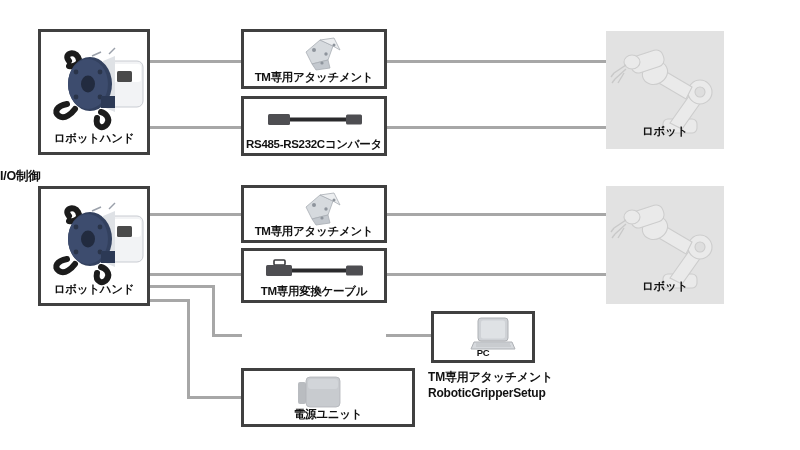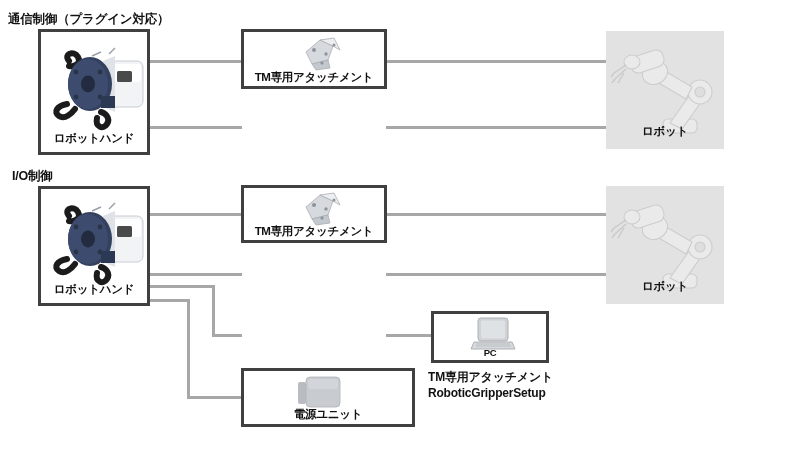--- a/index.html
+++ b/index.html
@@ -54,23 +54,22 @@
     letter-spacing:-0.2px;
   }
 
   svg{display:block;overflow:visible;}
 </style>
 </head>
 <body>
 
 <div class="stage">
 
-  <div class="section-title" style="left:8px;top:11px;">通信制御（プラグイン対応）</div>
-
-  <div class="section-title" style="left:12px;top:168px;">I/O制御</div>
+
+  <div class="section-title" style="left:0;top:168px;">I/O制御</div>
 
   <div class="ln lnh" style="left:148px;top:60px;width:94px;"></div>
   <div class="ln lnh" style="left:148px;top:126px;width:94px;"></div>
   <div class="ln lnh" style="left:386px;top:60px;width:222px;"></div>
   <div class="ln lnh" style="left:386px;top:126px;width:222px;"></div>
 
   <div class="obox" style="left:38px;top:29px;width:112px;height:126px;">
     <div class="art">
       <svg width="112" height="126" viewBox="0 0 112 126">
         <g transform="translate(4,2)">
@@ -107,20 +106,32 @@
           <circle cx="14" cy="14" r="2" fill="#8e949c"></circle>
           <circle cx="26" cy="18" r="1.7" fill="#8e949c"></circle>
           <circle cx="22" cy="27" r="1.6" fill="#8e949c"></circle>
           <circle cx="34" cy="9" r="1.5" fill="#8e949c"></circle>
         </g>
       </svg>
     </div>
     <div class="cap" style="margin-bottom:3px;">TM専用アタッチメント</div>
   </div>
 
+  <div class="obox" style="left:241px;top:96px;width:146px;height:60px;">
+    <div class="art">
+      <svg width="146" height="60" viewBox="0 0 146 60">
+        <g transform="translate(24,12)">
+          <rect x="0" y="3" width="22" height="11" rx="1.5" fill="#4e4e52"></rect>
+          <rect x="22" y="6.5" width="56" height="4" fill="#2a2a2c"></rect>
+          <rect x="78" y="3.5" width="16" height="10" rx="1.5" fill="#4e4e52"></rect>
+        </g>
+      </svg>
+    </div>
+    <div class="cap" style="margin-bottom:3px;">RS485-RS232Cコンバータ</div>
+  </div>
 
   <div class="gbox" style="left:606px;top:31px;width:118px;height:118px;">
     <div class="art" style="position:absolute;left:0;top:0;right:0;bottom:0;">
       <svg width="118" height="118" viewBox="0 0 118 118">
         <g opacity="0.5" stroke="#b8b8b8" stroke-width="1.1" fill="#f3f3f3">
           <rect x="57" y="88" width="34" height="14" rx="5"></rect>
           <path d="M64 92 L88 58 L100 64 L76 98 Z"></path>
           <ellipse cx="94" cy="61" rx="12" ry="12"></ellipse>
           <ellipse cx="94" cy="61" rx="5" ry="5" fill="#dcdcdc"></ellipse>
           <path d="M52 36 L86 56 L80 68 L46 48 Z"></path>
@@ -187,36 +198,49 @@
           <circle cx="14" cy="14" r="2" fill="#8e949c"></circle>
           <circle cx="26" cy="18" r="1.7" fill="#8e949c"></circle>
           <circle cx="22" cy="27" r="1.6" fill="#8e949c"></circle>
           <circle cx="34" cy="9" r="1.5" fill="#8e949c"></circle>
         </g>
       </svg>
     </div>
     <div class="cap" style="margin-bottom:3px;">TM専用アタッチメント</div>
   </div>
 
+  <div class="obox" style="left:241px;top:248px;width:146px;height:55px;">
+    <div class="art">
+      <svg width="146" height="55" viewBox="0 0 146 55">
+        <g transform="translate(22,8)">
+          <rect x="8" y="1" width="11" height="5" rx="1" fill="#ffffff" stroke="#3a3a3c" stroke-width="1.6"></rect>
+          <rect x="0" y="6" width="26" height="11" rx="1.5" fill="#4e4e52"></rect>
+          <rect x="26" y="9.5" width="54" height="4" fill="#2a2a2c"></rect>
+          <rect x="80" y="6.5" width="17" height="10" rx="1.5" fill="#4e4e52"></rect>
+        </g>
+      </svg>
+    </div>
+    <div class="cap" style="margin-bottom:3px;">TM専用変換ケーブル</div>
+  </div>
 
 
   <div class="obox" style="left:241px;top:368px;width:174px;height:59px;">
     <div class="art">
       <svg width="146" height="59" viewBox="0 0 146 59">
         <g transform="translate(54,5)">
           <rect x="0" y="6" width="8" height="22" rx="2" fill="#b9bcc0"></rect>
           <rect x="8" y="1" width="34" height="30" rx="4" fill="#c8cbcf" stroke="#b0b3b7" stroke-width="0.8"></rect>
           <rect x="10" y="3" width="30" height="10" rx="3" fill="#d2d5d9"></rect>
         </g>
       </svg>
     </div>
     <div class="cap" style="margin-bottom:4px;">電源ユニット</div>
   </div>
 
-  <div class="obox" style="left:431px;top:311px;width:118px;height:52px;">
+  <div class="obox" style="left:431px;top:311px;width:104px;height:52px;">
     <div class="art">
       <svg width="118" height="52" viewBox="0 0 118 52">
         <g transform="translate(39,4)">
           <rect x="5" y="0" width="30" height="23" rx="3" fill="#cfd2d6" stroke="#aeb1b5" stroke-width="1"></rect>
           <rect x="8" y="2.5" width="24" height="18" rx="2" fill="#dfe2e5"></rect>
           <path d="M1 24 L39 24 L42 31 L-2 31 Z" fill="#d6d9dd" stroke="#aeb1b5" stroke-width="1"></path>
           <path d="M3 26 L37 26 M3 28 L38 28" stroke="#b6b9bd" stroke-width="0.8"></path>
         </g>
       </svg>
     </div>

